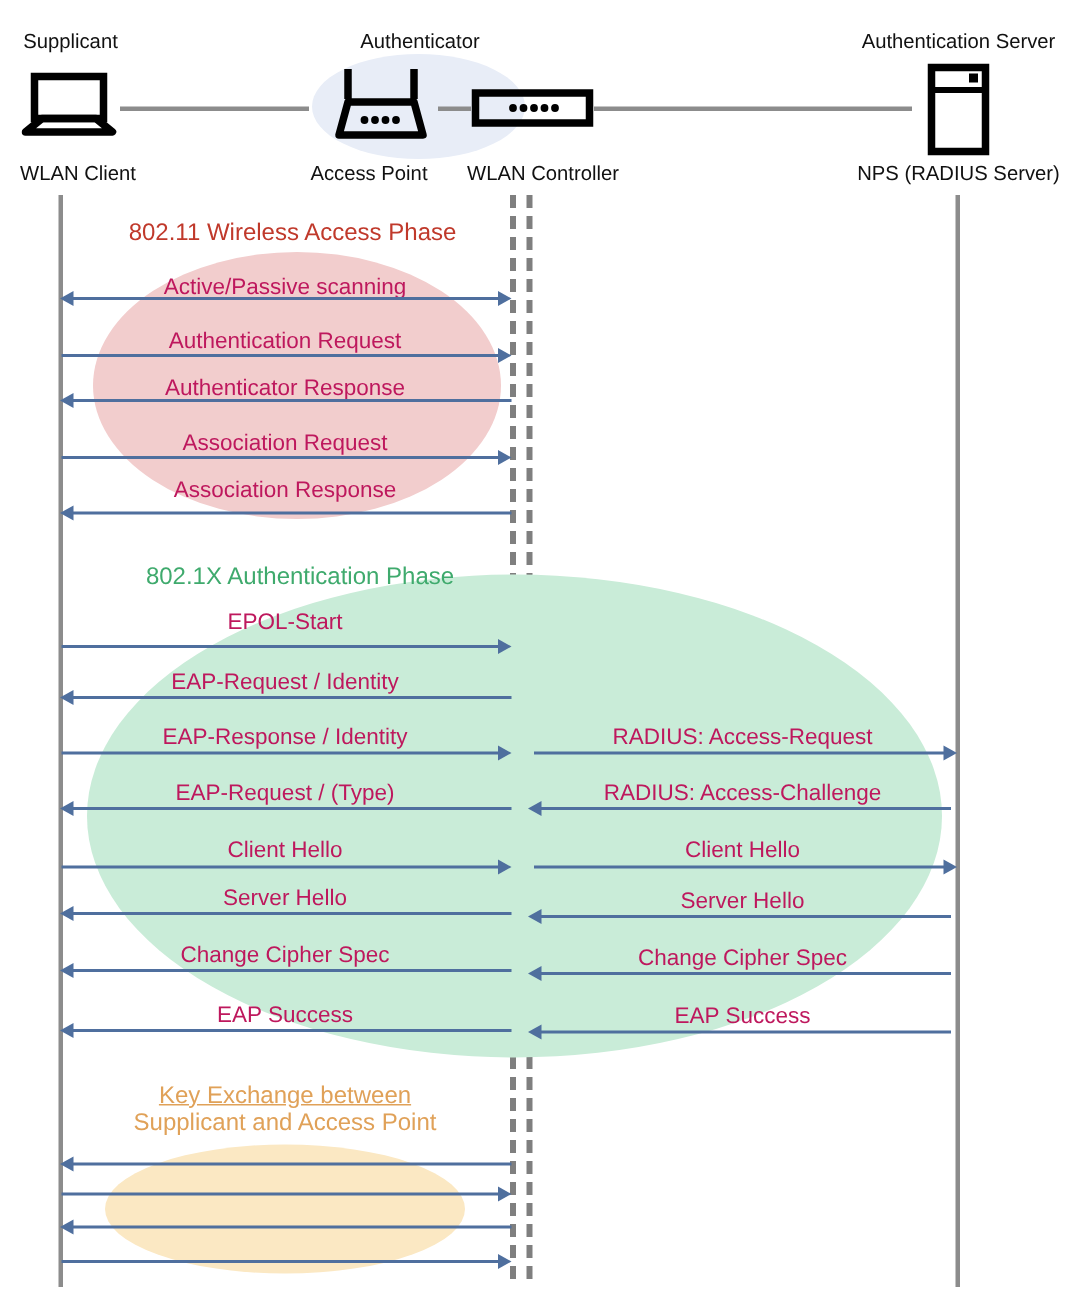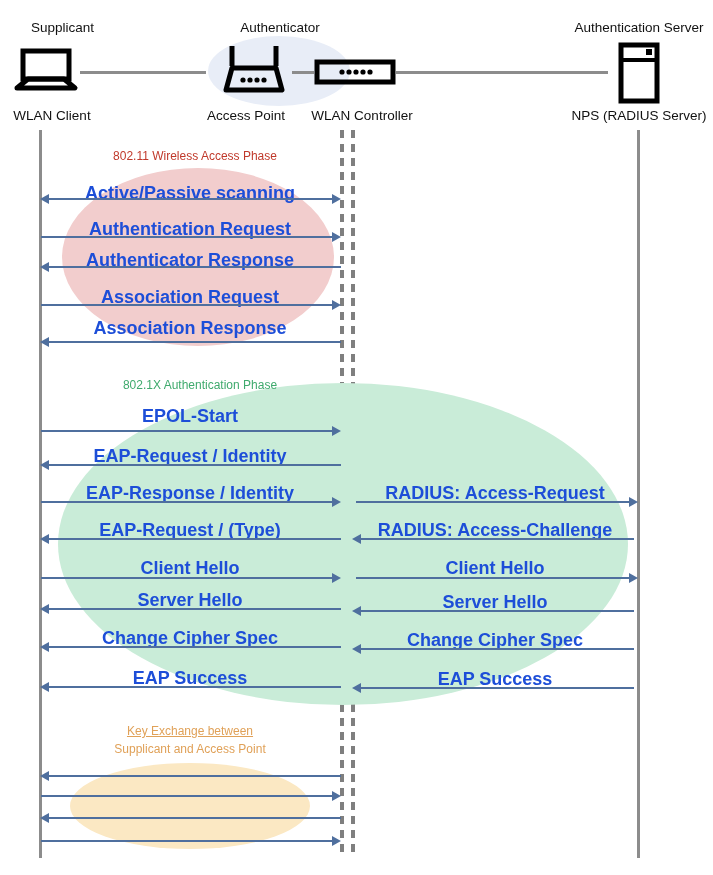--- a/index.html
+++ b/index.html
@@ -57,42 +57,41 @@
     background-repeat:repeat-y;
   }
   
   .phase-ellipse{position:absolute;border-radius:50%;}
   .ell-red{background:#f2cdcd;}
   .ell-green{background:#c9ecd8;}
   .ell-orange{background:#fbe8c3;}
   
   .phase-label{
     position:absolute;
-    font-size:12px;
+    font-size:16px;
     white-space:nowrap;
     text-align:center;
     line-height:18px;
   }
   
   .msg{position:absolute;height:2px;background:#4f6f9e;}
   .arrowhead{
     position:absolute;
     width:0;height:0;
     border-top:5px solid transparent;
     border-bottom:5px solid transparent;
   }
   .arrow-right{border-left:9px solid #4f6f9e;}
   .arrow-left{border-right:9px solid #4f6f9e;}
   .msg-label{
     position:absolute;
-    font-size:18px;
-    color:#1d4ed8;
-    white-space:nowrap;
-    text-align:center;
-    font-weight:bold;
+    font-size:15px;
+    color:#be185d;
+    white-space:nowrap;
+    text-align:center;
   }
 </style>
 </head>
 <body>
 
 <div id="stage">
 
   <div class="auth-ellipse"></div>
 
   <div class="hwire" style="left:80px;  top:71px; width:126px;"></div>
@@ -130,21 +129,21 @@
   </div>
 
   <div class="icon-box" style="left:618px; top:42px;">
     <svg width="42" height="62" viewBox="0 0 42 62">
       <rect x="3" y="3" width="36" height="56" fill="none" stroke="#000" stroke-width="5"></rect>
       <line x1="5" y1="18" x2="37" y2="18" stroke="#000" stroke-width="4"></line>
       <rect x="28" y="7" width="6" height="6" fill="#000"></rect>
     </svg>
   </div>
 
-  <div class="actor-title" style="left:0px;   top:20px; width:94px;text-align:right;">Supplicant</div>
+  <div class="actor-title" style="left:0px;   top:20px; width:94px;">Supplicant</div>
   <div class="actor-title" style="left:210px; top:20px; width:140px;">Authenticator</div>
   <div class="actor-title" style="left:546px; top:20px; width:186px;">Authentication Server</div>
 
   <div class="actor-sub" style="left:0px;   top:108px; width:104px;">WLAN Client</div>
   <div class="actor-sub" style="left:196px; top:108px; width:100px;">Access Point</div>
   <div class="actor-sub" style="left:300px; top:108px; width:124px;">WLAN Controller</div>
   <div class="actor-sub" style="left:546px; top:108px; width:186px;">NPS (RADIUS Server)</div>
 
   <div class="lifeline" style="left:39px;  top:130px; height:728px;"></div>
   <div class="lifeline-dashed" style="left:340px; top:130px; height:728px;"></div>

